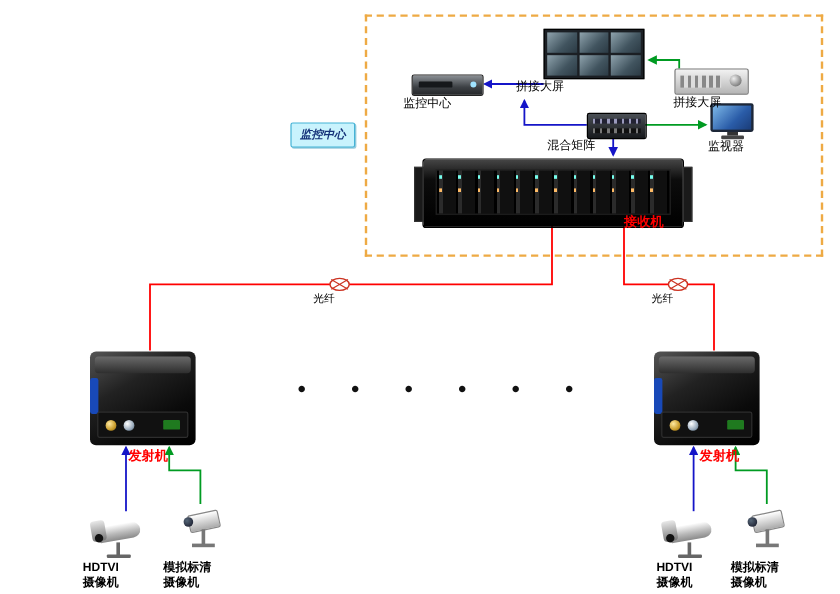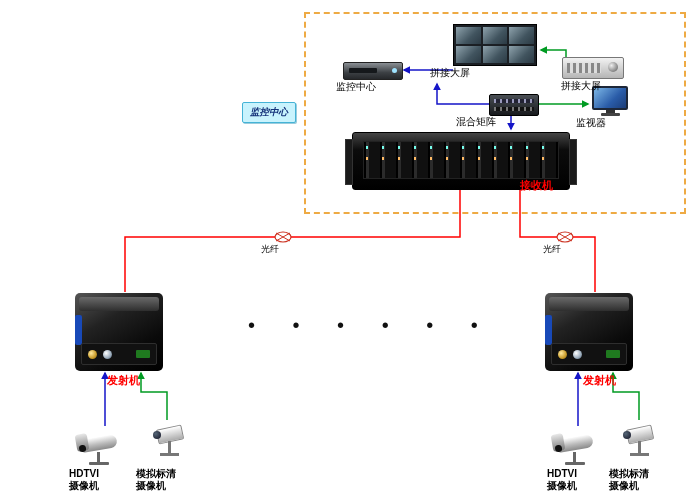--- a/index.html
+++ b/index.html
@@ -161,21 +161,21 @@
   <div class="matrix"></div>
   <div class="lbl" style="left:456px;top:116px;width:62px;">混合矩阵</div>
 
   <div class="monitor-dev">
     <div class="mon-frame">
       <div class="mon-screen"></div>
     </div>
     <div class="mon-stand"></div>
     <div class="mon-base"></div>
   </div>
-  <div class="lbl" style="left:576px;top:117px;width:40px;">监视器</div>
+  <div class="lbl" style="left:590px;top:117px;width:40px;">监视器</div>
 
   <div class="receiver">
     <div class="rx-slots"></div>
     <div class="rx-leds"></div>
     <div class="rx-leds2"></div>
   </div>
   <div class="lbl red" style="left:520px;top:179px;width:44px;">接收机</div>
 
   <div class="lbl" style="left:261px;top:244px;width:40px;font-size:9px;">光纤</div>
   <div class="lbl" style="left:543px;top:244px;width:40px;font-size:9px;">光纤</div>

